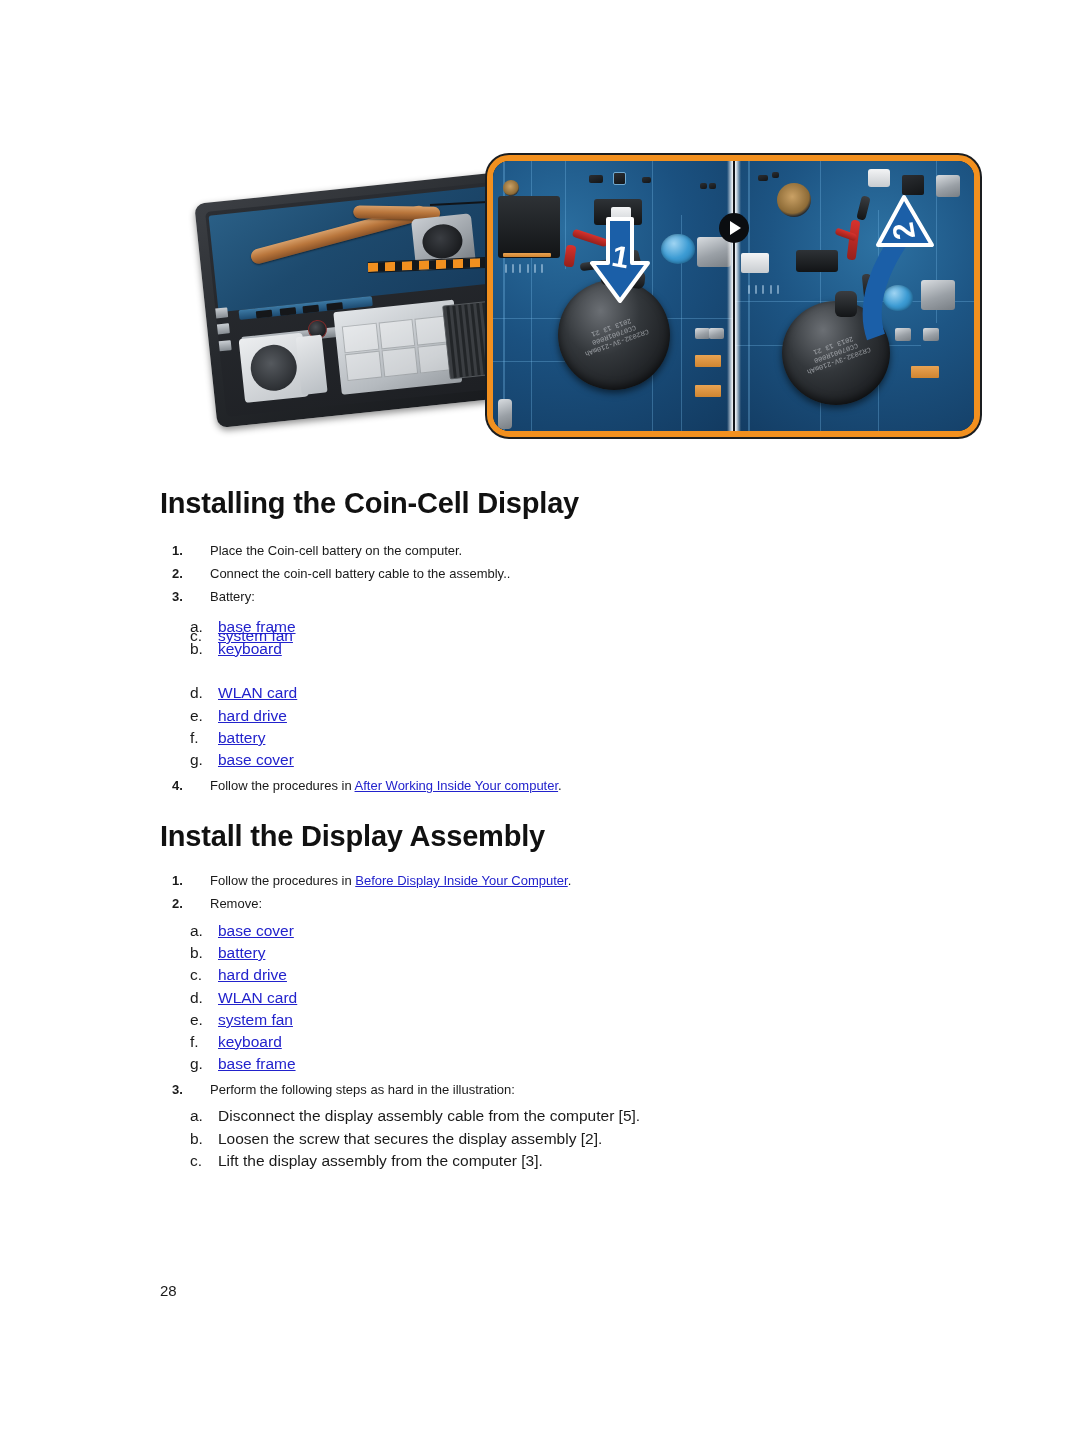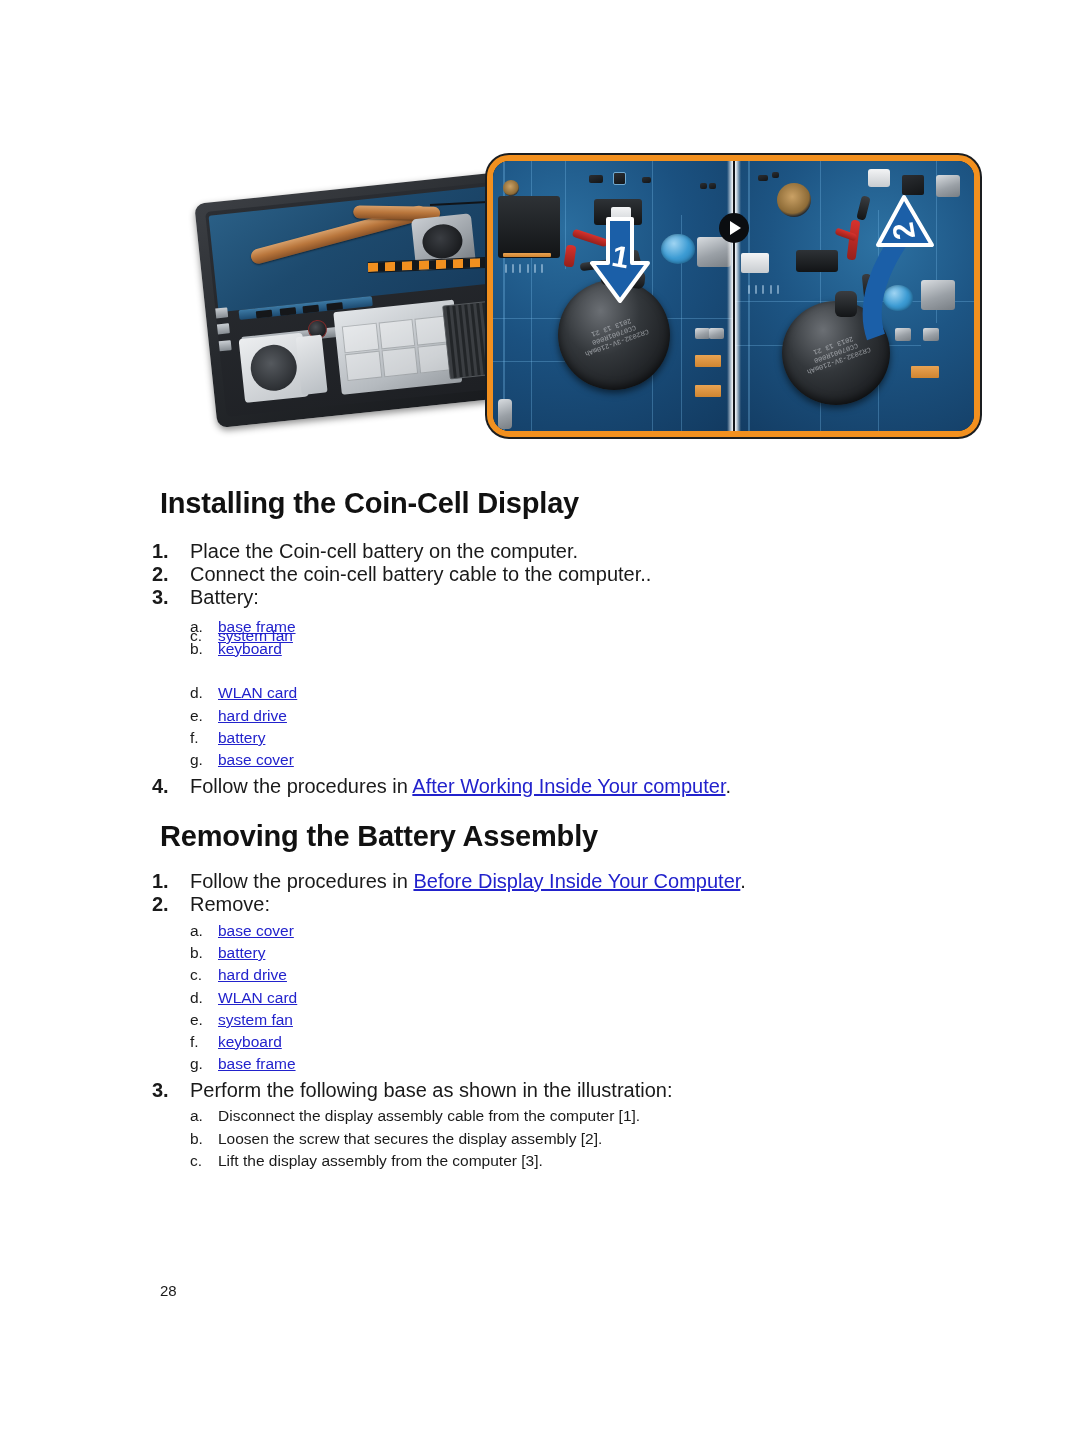--- a/index.html
+++ b/index.html
@@ -333,22 +333,22 @@
     position: absolute;
     left: 160px;
     margin: 0;
     font-size: 29px;
     font-weight: bold;
     letter-spacing: -0.2px;
     color: #111111;
   }
   .step {
     position: absolute;
-    left: 152px;
-    font-size: 20px;
+    left: 172px;
+    font-size: 13px;
     line-height: 22px;
     color: #1a1a1a;
     white-space: nowrap;
   }
   .step .marker {
     display: inline-block;
     width: 38px;
     font-weight: bold;
   }
   .substep {
@@ -531,21 +531,21 @@
 </div>
 
 <div class="content">
 
   <h1 class="section-title" style="top:487px">Installing the Coin-Cell Display</h1>
 
   <div class="step" style="top:540px">
     <span class="marker">1.</span><span>Place the Coin-cell battery on the computer.</span>
   </div>
   <div class="step" style="top:563px">
-    <span class="marker">2.</span><span>Connect the coin-cell battery cable to the computer..</span>
+    <span class="marker">2.</span><span>Connect the coin-cell battery cable to the assembly..</span>
   </div>
   <div class="step" style="top:586px">
     <span class="marker">3.</span><span>Battery:</span>
   </div>
 
   <div class="substep" style="top:616px">
     <span class="marker">a.</span><a class="doclink">base frame</a>
   </div>
   <div class="substep" style="top:638px">
     <span class="marker">b.</span><a class="doclink">keyboard</a>
@@ -563,21 +563,21 @@
     <span class="marker">f.</span><a class="doclink">battery</a>
   </div>
   <div class="substep" style="top:749px">
     <span class="marker">g.</span><a class="doclink">base cover</a>
   </div>
 
   <div class="step" style="top:775px">
     <span class="marker">4.</span><span>Follow the procedures in </span><a class="doclink">After Working Inside Your computer</a><span>.</span>
   </div>
 
-  <h1 class="section-title" style="top:820px">Removing the Battery Assembly</h1>
+  <h1 class="section-title" style="top:820px">Install the Display Assembly</h1>
 
   <div class="step" style="top:870px">
     <span class="marker">1.</span><span>Follow the procedures in </span><a class="doclink">Before Display Inside Your Computer</a><span>.</span>
   </div>
   <div class="step" style="top:893px">
     <span class="marker">2.</span><span>Remove:</span>
   </div>
 
   <div class="substep" style="top:920px">
     <span class="marker">a.</span><a class="doclink">base cover</a>
@@ -595,25 +595,25 @@
     <span class="marker">e.</span><a class="doclink">system fan</a>
   </div>
   <div class="substep" style="top:1031px">
     <span class="marker">f.</span><a class="doclink">keyboard</a>
   </div>
   <div class="substep" style="top:1053px">
     <span class="marker">g.</span><a class="doclink">base frame</a>
   </div>
 
   <div class="step" style="top:1079px">
-    <span class="marker">3.</span><span>Perform the following base as shown in the illustration:</span>
+    <span class="marker">3.</span><span>Perform the following steps as hard in the illustration:</span>
   </div>
 
   <div class="substep" style="top:1105px">
-    <span class="marker">a.</span><span>Disconnect the display assembly cable from the computer [1].</span>
+    <span class="marker">a.</span><span>Disconnect the display assembly cable from the computer [5].</span>
   </div>
   <div class="substep" style="top:1128px">
     <span class="marker">b.</span><span>Loosen the screw that secures the display assembly [2].</span>
   </div>
   <div class="substep" style="top:1150px">
     <span class="marker">c.</span><span>Lift the display assembly from the computer [3].</span>
   </div>
 
   <div class="page-number">28</div>
 </div>

